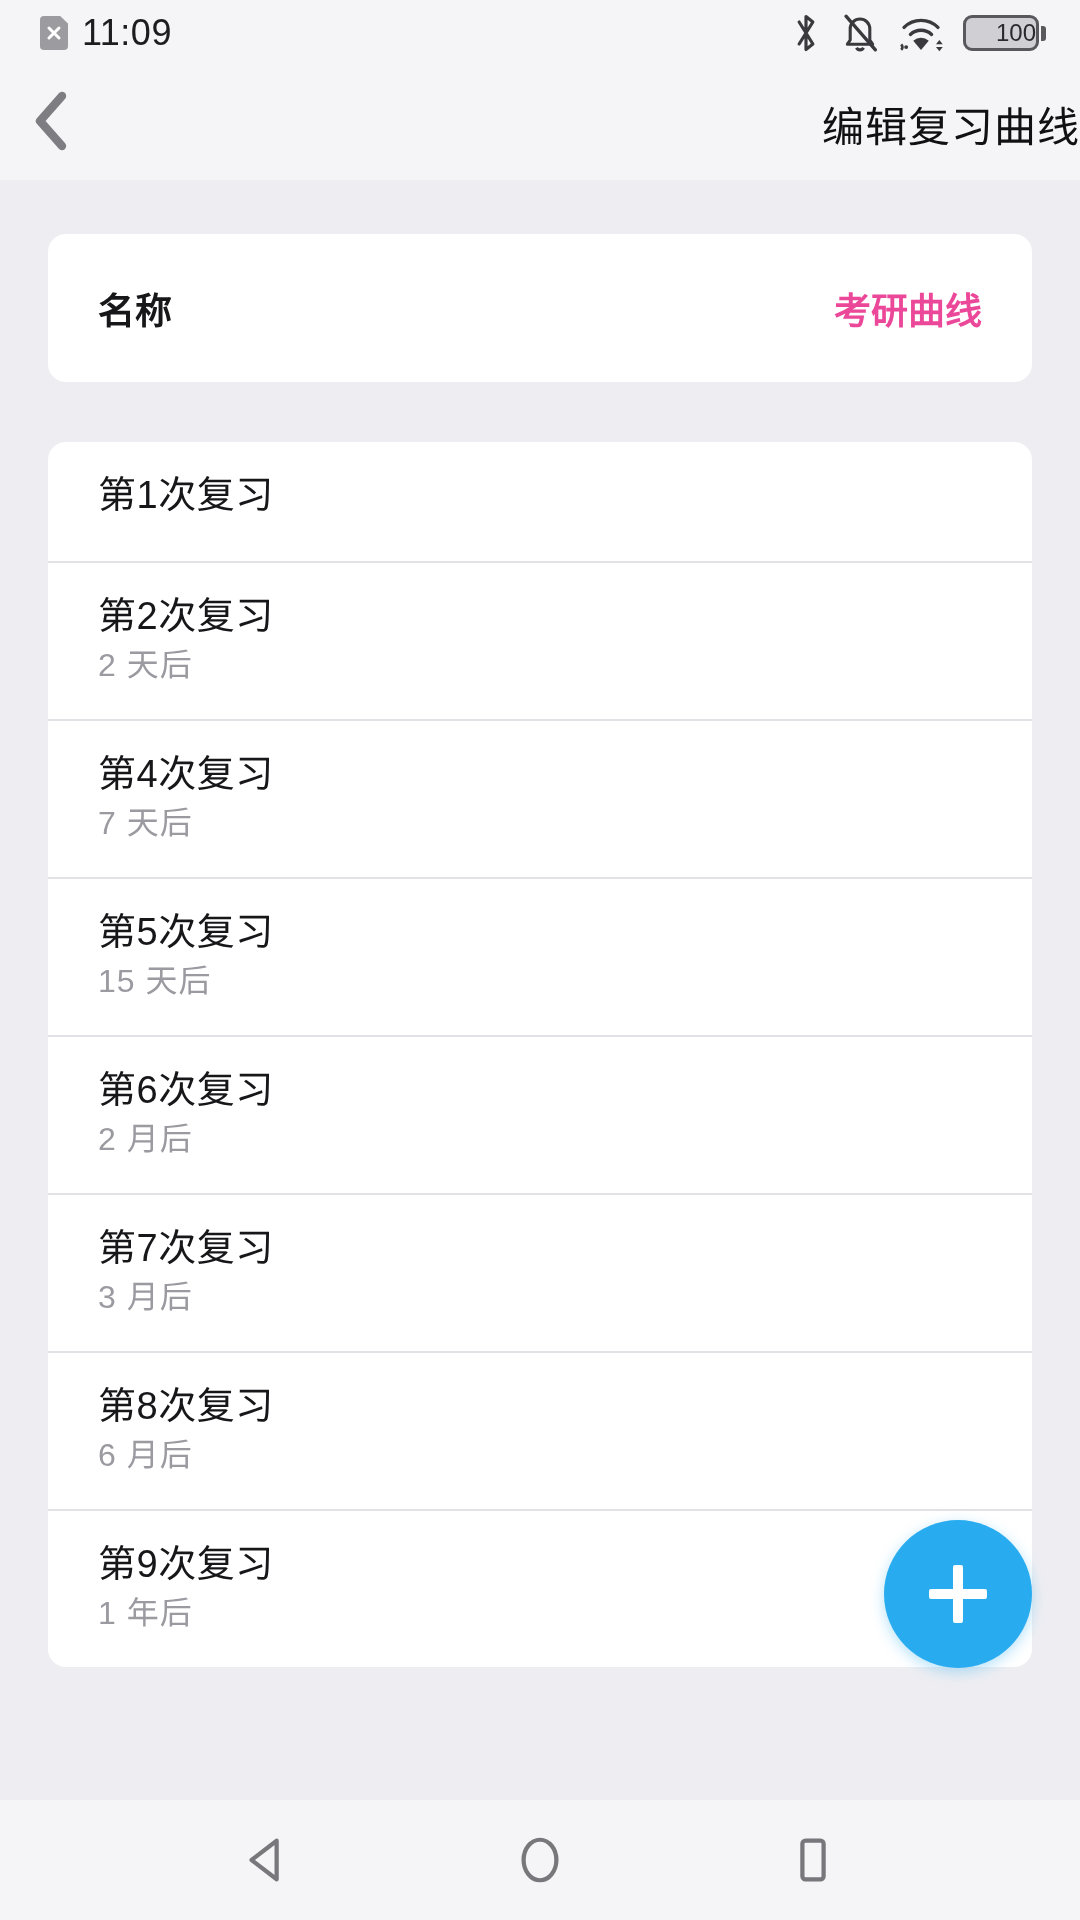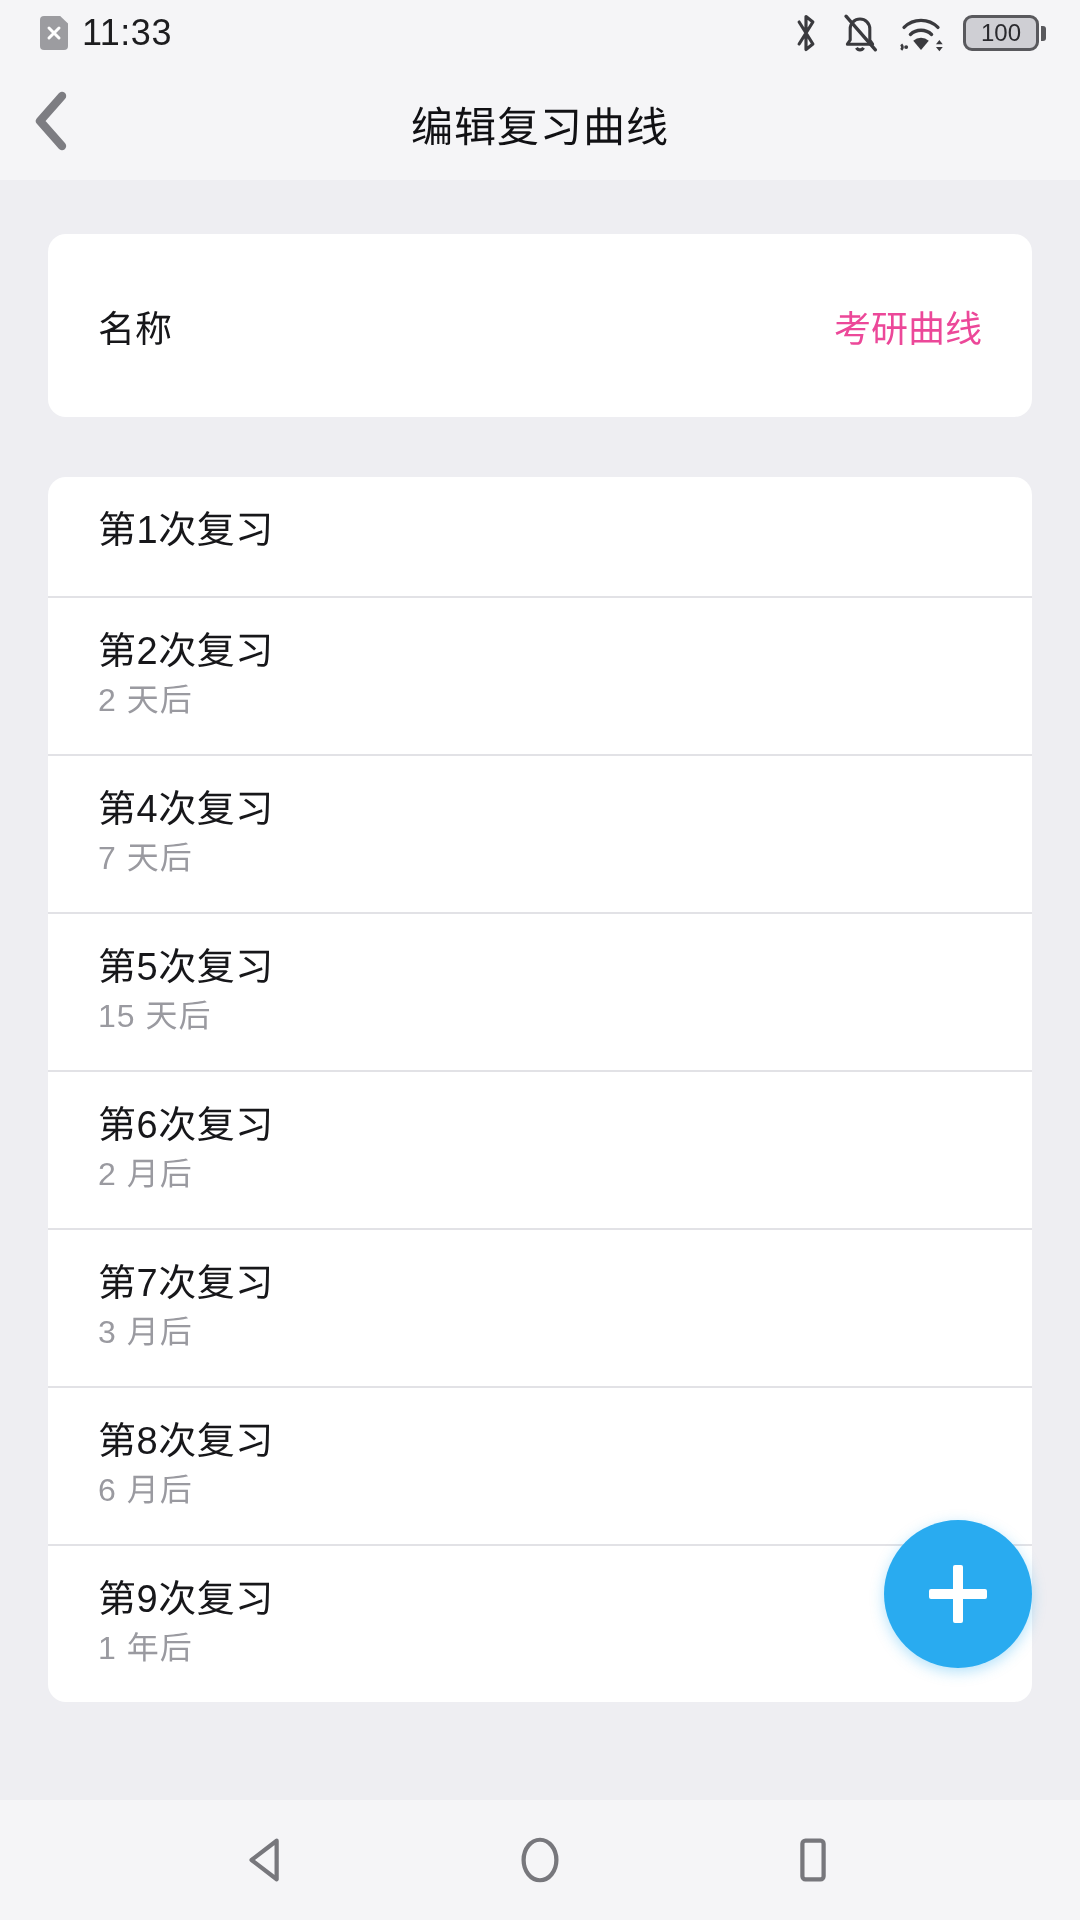--- a/index.html
+++ b/index.html
@@ -25,50 +25,51 @@
   }
   .sim-icon svg { display:block; }
   .sb-time { font-size:36px; color:#1d1d1f; letter-spacing:0.5px; font-weight:400; }
   .sb-right { display:flex; align-items:center; gap:18px; }
   .sb-right svg { display:block; }
   .battery {
     display:flex; align-items:center;
   }
   .batt-body {
     width:76px; height:36px; border:3px solid #59595d; border-radius:9px;
-    background:#CFCFD4; display:flex; align-items:center; justify-content:center;
+    background:#CFCFD4; display:flex; align-items:center; justify-content:flex-end;
   }
   .batt-txt { font-size:24px; color:#2a2a2e; font-weight:500; line-height:1; }
   .batt-cap { width:5px; height:15px; background:#59595d; border-radius:0 3px 3px 0; margin-left:2px; }
 
   
   .appbar {
     height:114px; flex:0 0 114px; background:#F5F5F7;
     display:flex; align-items:center; position:relative;
   }
   .back-btn {
     width:96px; height:96px; margin-left:4px;
     display:flex; align-items:center; justify-content:center;
   }
   .appbar-title {
-    position:absolute; left:0; right:0; text-align:center;
+    position:absolute; left:0; right:0; text-align:right;
     font-size:42px; color:#111114; font-weight:400; letter-spacing:1px;
     pointer-events:none;
   }
 
   
   .content { flex:1 1 auto; background:#EEEEF2; padding:0 48px; position:relative; }
 
   .card {
     background:#FFFFFF; border-radius:18px; width:100%;
   }
   .name-card {
-    margin-top:54px; height:183px;
+    margin-top:54px; height:148px;
     display:flex; align-items:center; justify-content:space-between;
     padding:0 50px;
+    font-weight:bold;
   }
   .name-label { font-size:37px; color:#17171a; }
   .name-value { font-size:37px; color:#ec4899; }
 
   .list-card { margin-top:60px; overflow:hidden; }
   .list-item {
     padding:30px 50px 32px 50px;
     border-bottom:2px solid #E2E2E6;
     min-height:121px;
   }
@@ -106,21 +107,21 @@
 
 <div class="phone">
 
   <div class="statusbar">
     <div class="sb-left">
       <span class="sim-icon">
         <svg width="18" height="18" viewBox="0 0 18 18">
           <path d="M4 4 L14 14 M14 4 L4 14" stroke="#FFFFFF" stroke-width="3" stroke-linecap="round"></path>
         </svg>
       </span>
-      <span class="sb-time">11:33</span>
+      <span class="sb-time">11:09</span>
     </div>
     <div class="sb-right">
       <span>
         <svg width="34" height="44" viewBox="0 0 24 32">
           <path d="M7 8 L17 24 L12 28 L12 4 L17 8 L7 24" fill="none" stroke="#3a3a3e" stroke-width="2.3" stroke-linejoin="round" stroke-linecap="round"></path>
         </svg>
       </span>
       <span>
         <svg width="38" height="42" viewBox="0 0 26 30">
           <path d="M6 20 L6 12 a7 7 0 0 1 14 0 L20 20 L22 23 L4 23 Z" fill="none" stroke="#3a3a3e" stroke-width="2.2" stroke-linejoin="round"></path>

